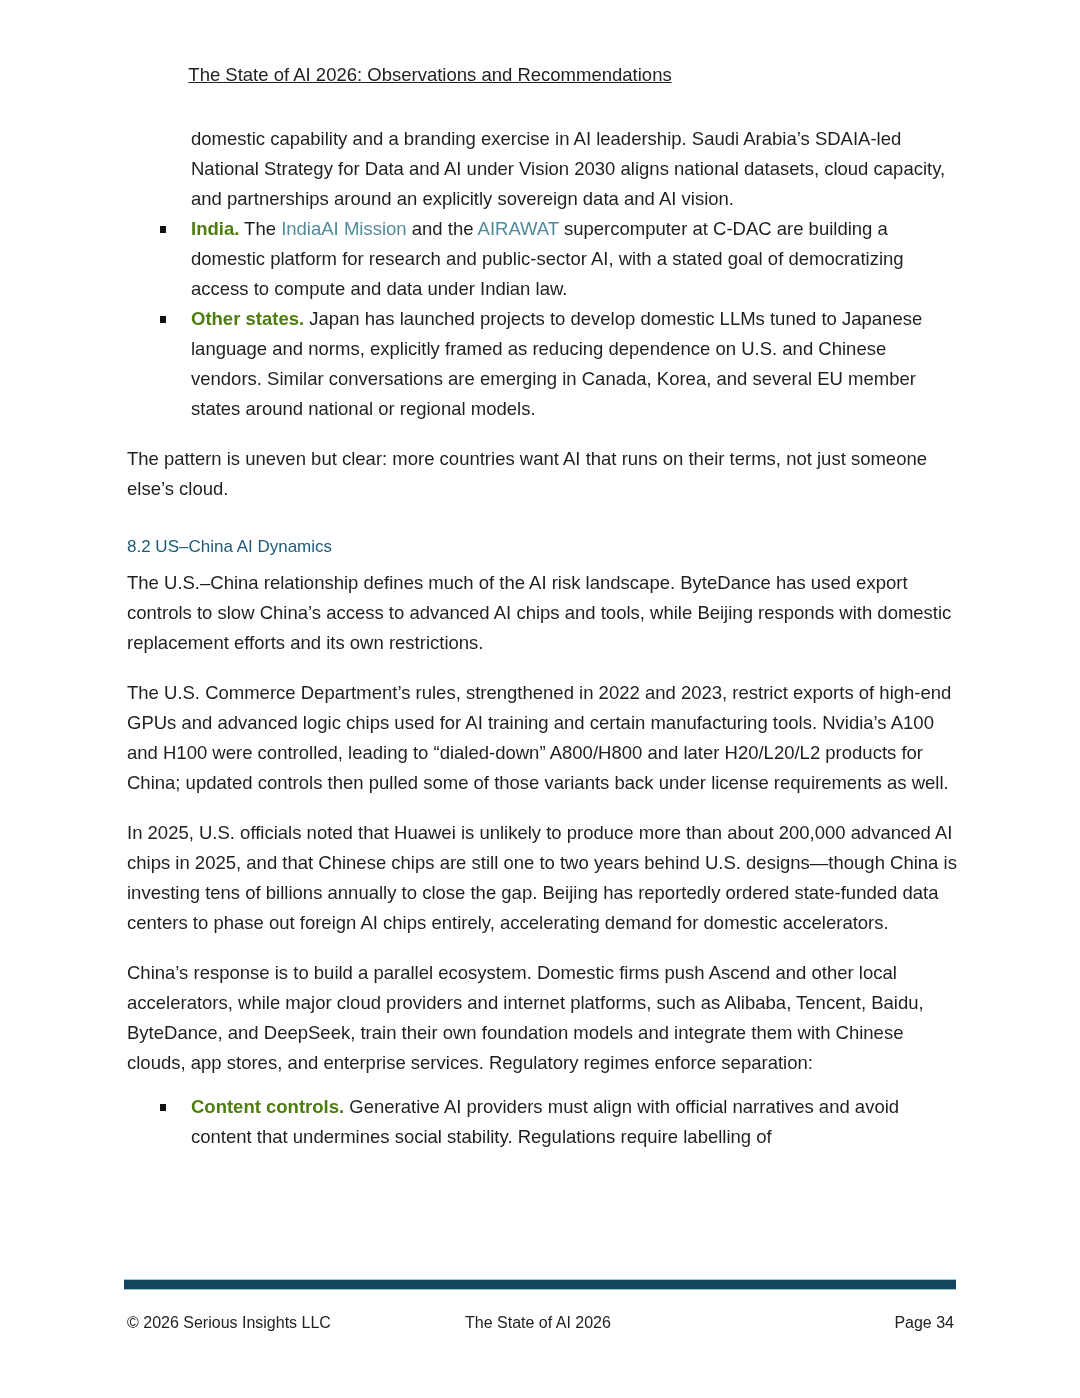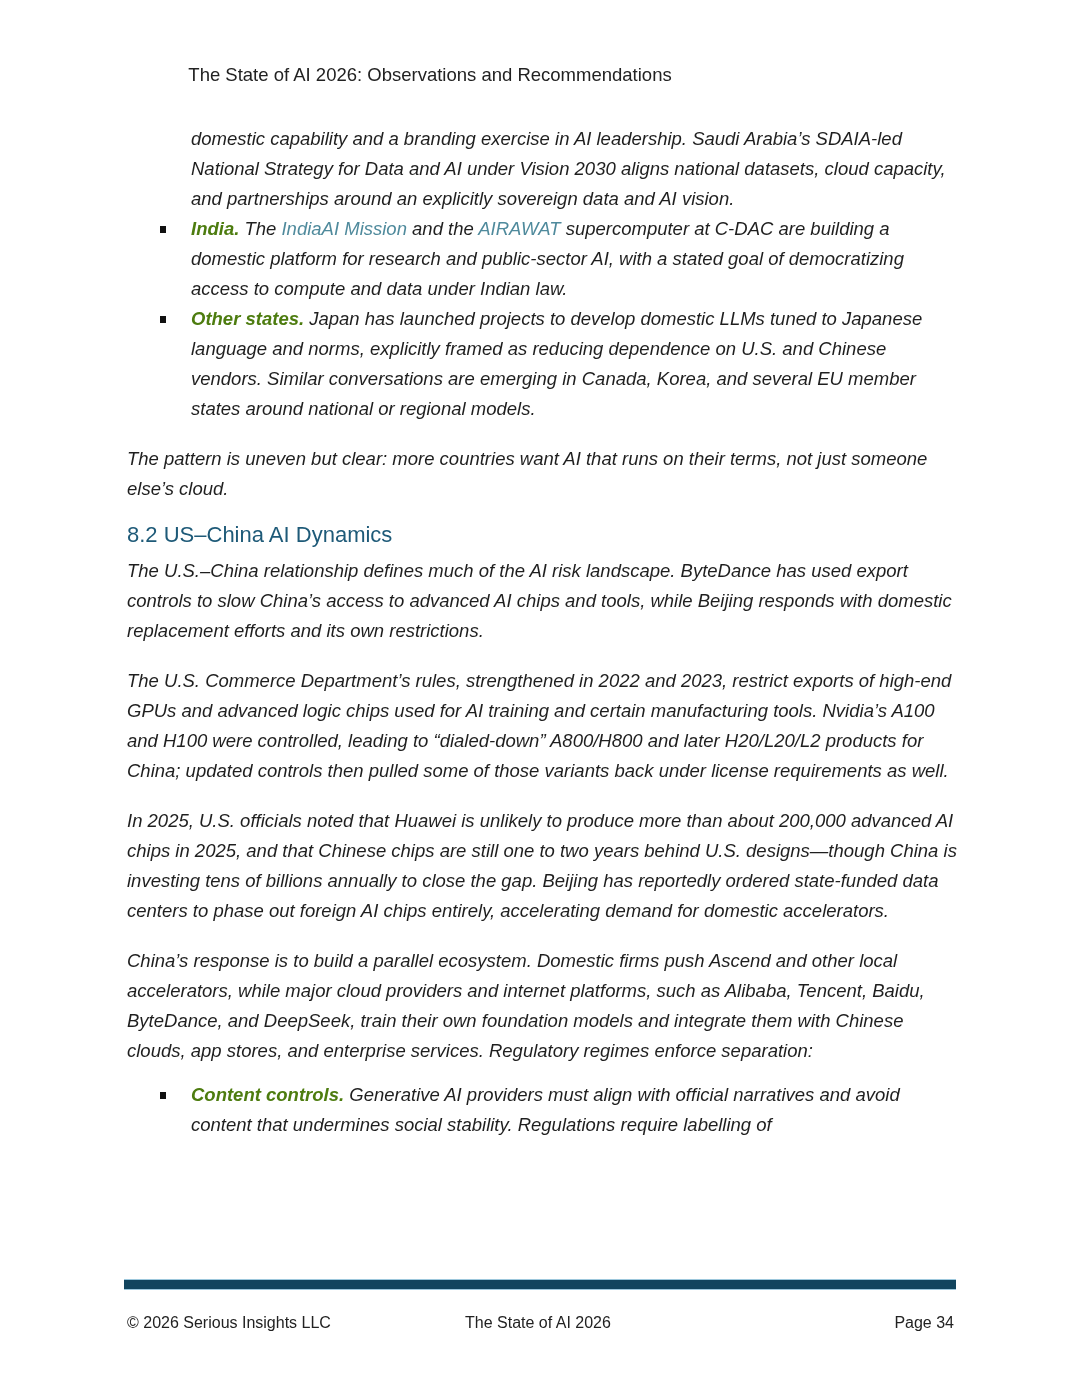--- a/index.html
+++ b/index.html
@@ -2,35 +2,35 @@
 <html><head>
 <meta charset="utf-8">
 <style>
   html, body { margin: 0; padding: 0; background: #ffffff; }
   body {
     width: 1080px; height: 1398px; position: relative; overflow: hidden;
     font-family: "Liberation Sans", sans-serif; color: #1f1f1f;
   }
   .header {
     position: absolute; top: 64px; left: 0; width: 860px; text-align: center;
-    font-size: 18.5px; color: #222;
+    font-size: 18.5px; color: #222; text-decoration: underline;
   }
   .content {
     position: absolute; top: 124px; left: 127px; width: 830px;
     font-size: 18.5px; line-height: 30px;
   }
   .bullet-block { position: relative; padding-left: 64px; }
   .bullet-block .bullet {
     position: absolute; left: 33px; top: 12px; width: 6px; height: 7px; background: #111;
   }
   .cont { padding-left: 64px; }
-  p { margin: 0; font-style: italic; }
+  p { margin: 0; }
   .para { margin-top: 20px; }
   .heading {
-    margin-top: 16px; font-size: 22px; color: #1e5a78; line-height: 30px; margin-bottom: 6px;
+    margin-top: 28px; font-size: 17px; color: #1e5a78; line-height: 30px; margin-bottom: 6px;
   }
   .link { color: #4f8a9c; }
   b { font-weight: bold; color: #4d7c0f; }
   .bullets-bottom { margin-top: 14px; }
   .footer-bar {
     position: absolute; top: 1279px; left: 124px; width: 832px; height: 9px;
     background: #12455e; border-top: 1px solid #9cc7dc; border-bottom: 1px solid #9cc7dc;
   }
   .footer {
     position: absolute; top: 1314px; left: 127px; width: 827px; font-size: 16px; color: #222;

